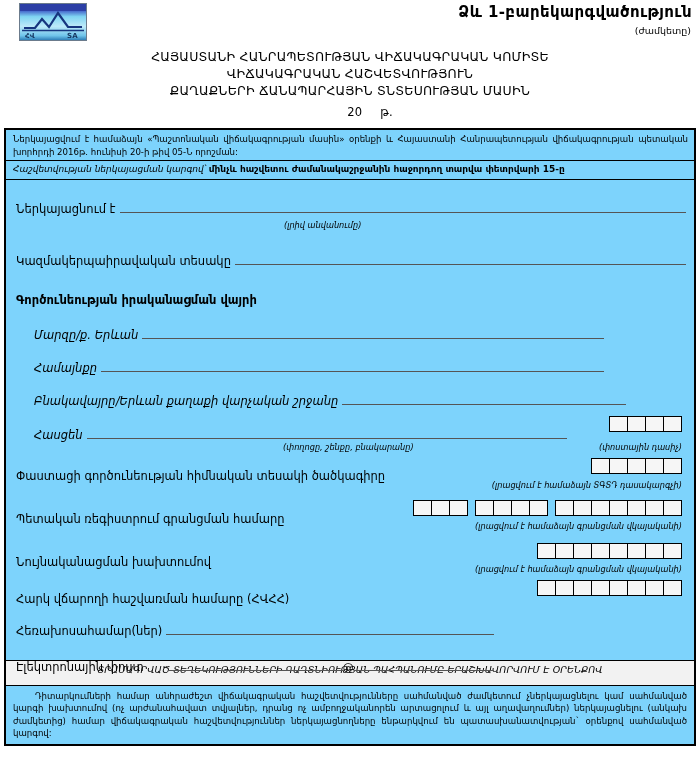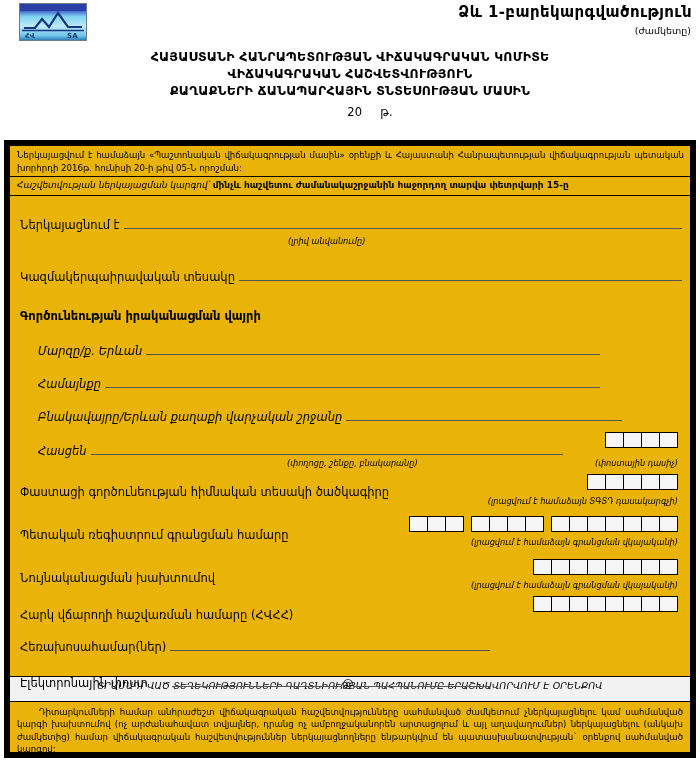--- a/index.html
+++ b/index.html
@@ -69,42 +69,42 @@
 
   .org-block {
     position: absolute;
     left: 0;
     right: 0;
     top: 48px;
     text-align: center;
   }
   .org-line {
     font-size: 12.5px;
-    font-weight: bold;
+    font-weight: normal;
     letter-spacing: 0.2px;
     line-height: 17px;
     white-space: nowrap;
   }
   .year-line {
     margin-top: 6px;
     font-size: 11.5px;
     letter-spacing: 0.2px;
   }
   .year-line .y-num { margin-right: 18px; margin-left: 40px; }
 
   
   .frame {
     position: absolute;
     left: 4px;
-    top: 140px;
+    top: 128px;
     width: 692px;
     height: 618px;
-    border: 6px solid #000000;
-    box-sizing: border-box;
-    background: #eab308;
+    border: 2px solid #000000;
+    box-sizing: border-box;
+    background: #7dd3fc;
   }
   .band {
     border-bottom: 1px solid #000;
     box-sizing: border-box;
     padding: 3px 6px 3px 7px;
   }
   .legal-band {
     font-size: 8.6px;
     line-height: 12.5px;
     text-align: justify;

